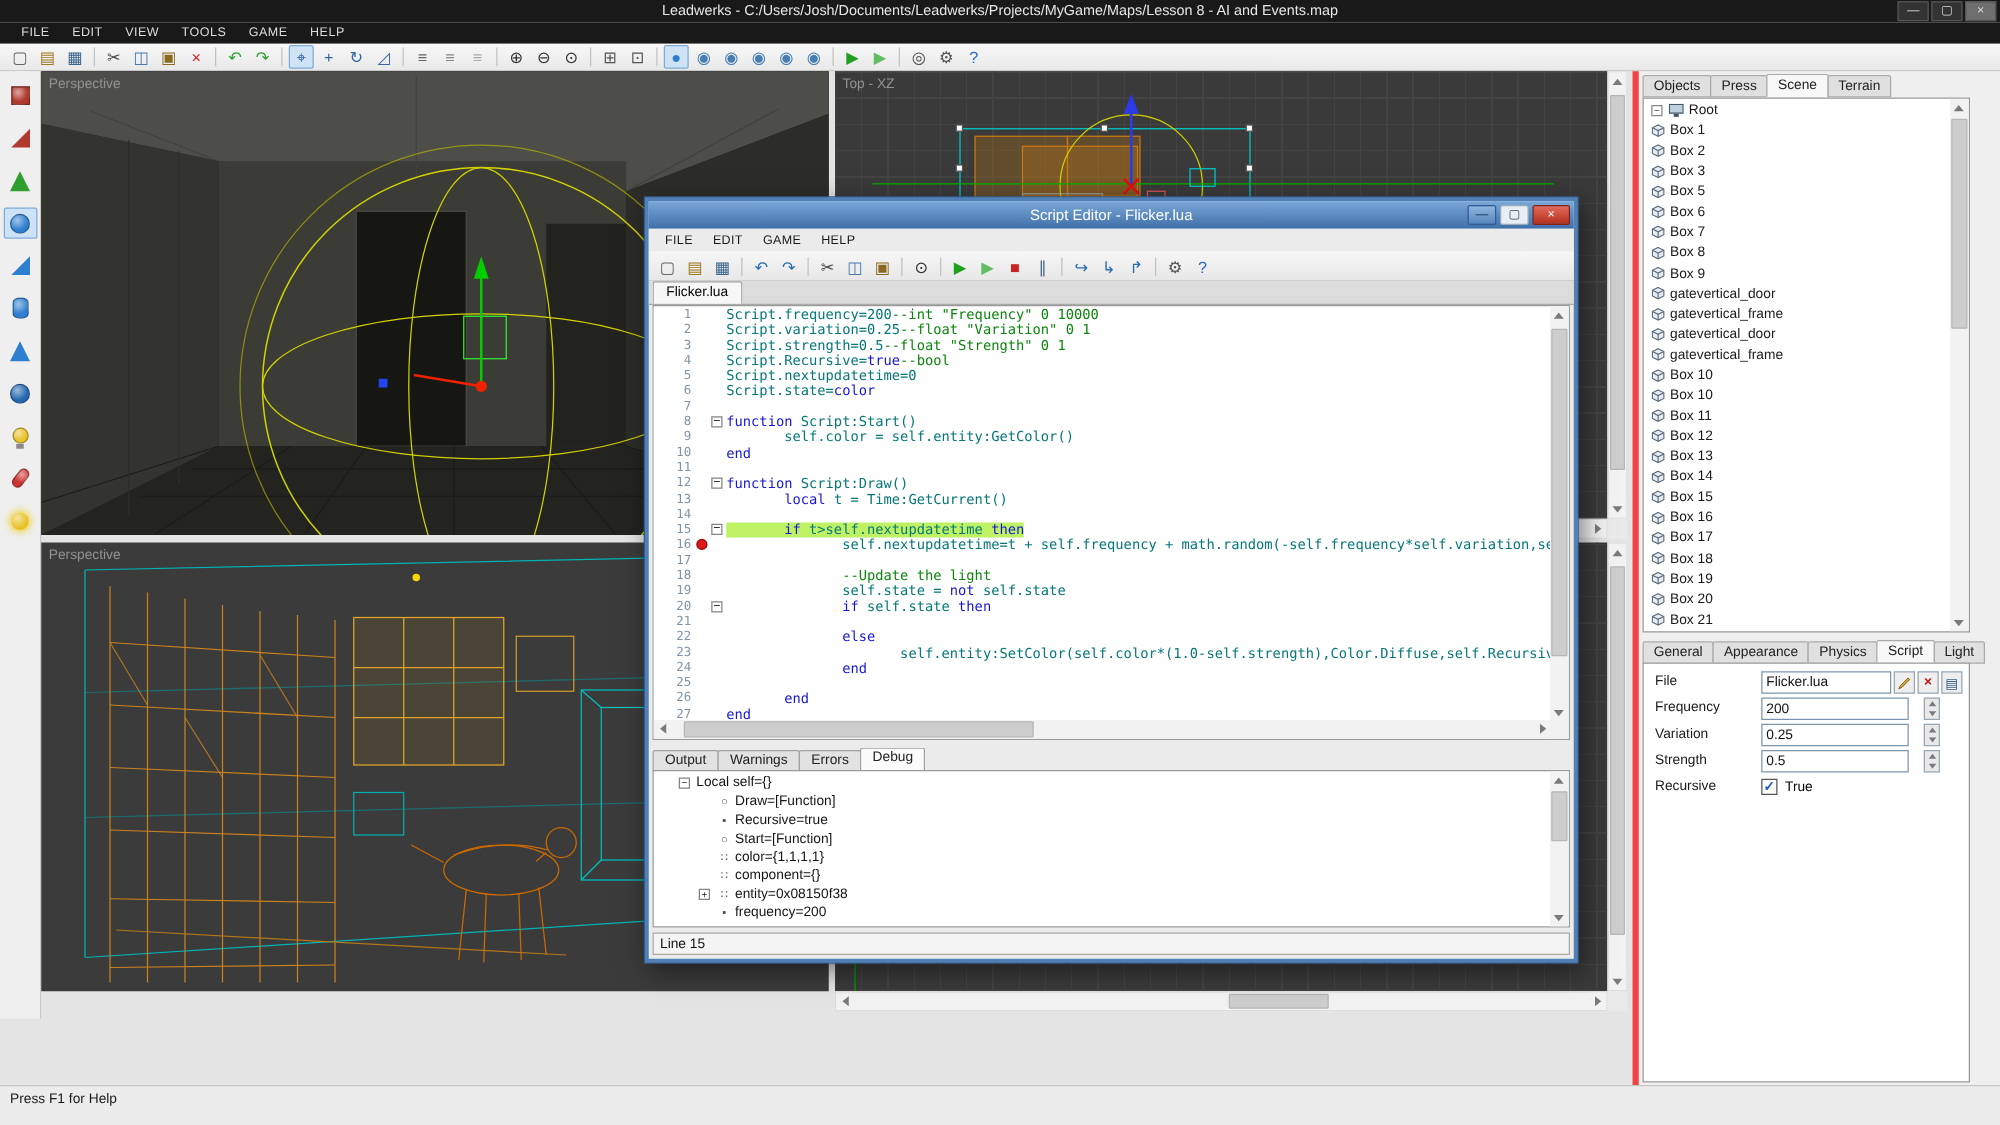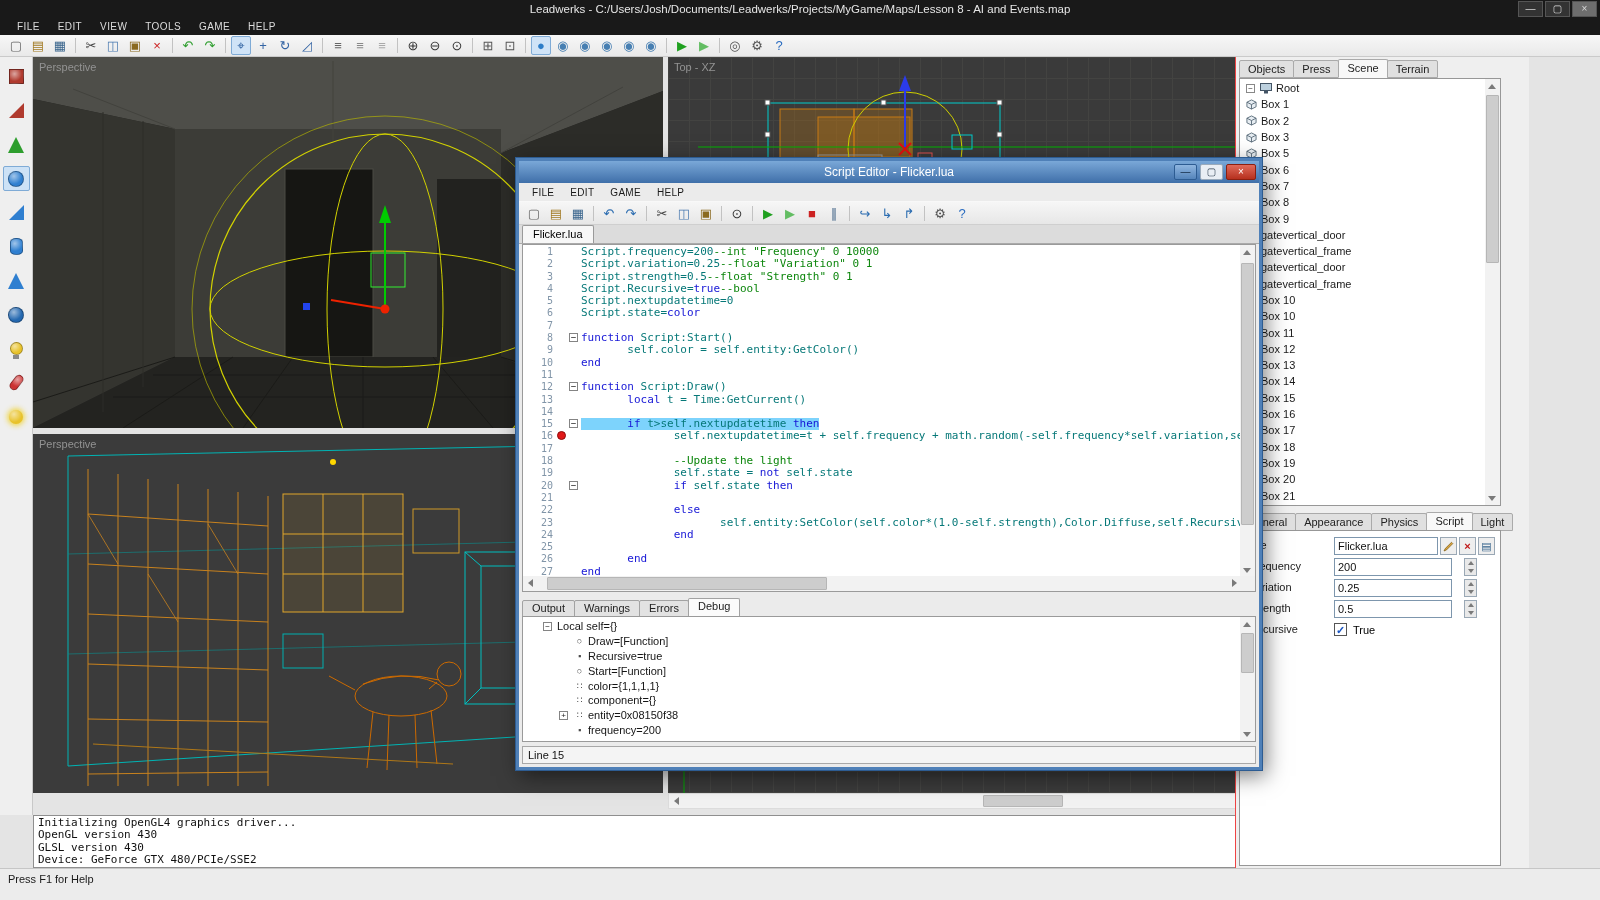--- a/index.html
+++ b/index.html
@@ -48,21 +48,21 @@
 .sbcorner{position:absolute;background:#eaeaea}
 .arr{width:0;height:0;display:block}
 .arr-l{border-top:4px solid transparent;border-bottom:4px solid transparent;border-right:5px solid #7a7a7a}
 .arr-r{border-top:4px solid transparent;border-bottom:4px solid transparent;border-left:5px solid #7a7a7a}
 .arr-u{border-left:4px solid transparent;border-right:4px solid transparent;border-bottom:5px solid #7a7a7a}
 .arr-d{border-left:4px solid transparent;border-right:4px solid transparent;border-top:5px solid #7a7a7a}
 
 .console{left:33px;top:815px;width:1269px;height:53px;background:#fff;border:1px solid #8f8f8f;font-family:"DejaVu Sans Mono",monospace;font-size:11px;line-height:12.4px;color:#101010;padding:1px 4px}
 .statusbar{left:0;top:868px;width:1600px;height:32px;background:#ececec;border-top:1px solid #c6c6c6;font-size:11px;color:#1a1a1a;padding:4px 0 0 8px}
 
-.rpanel{left:1235px;top:57px;width:294px;height:811px;background:#efefef;border-left:1px solid #ef4444}
+.rpanel{left:1306px;top:57px;width:294px;height:811px;background:#efefef;border-left:5px solid #ef4444}
 .rtabs{position:absolute;left:3px;top:2px;display:flex;height:19px;align-items:flex-end}
 .rtab{height:18px;line-height:16px;padding:0 8px;font-size:11px;color:#222;background:#e0e0e0;border:1px solid #aaa;margin-right:-1px;border-radius:2px 2px 0 0}
 .rtab.active{background:#f8f8f8;height:19px;border-bottom-color:#f8f8f8}
 .treebox{position:absolute;left:3px;top:21px;width:262px;height:428px;background:#fff;border:1px solid #979797;overflow:hidden}
 .treerows{position:absolute;left:0;top:1px;right:15px;bottom:0;overflow:hidden}
 .trow{height:16.3px;display:flex;align-items:center;font-size:11px;color:#1a1a1a;padding-left:6px;white-space:nowrap}
 .trow.child{}
 .texp{width:9px;height:9px;border:1px solid #888;background:#fff;font-size:8px;line-height:7px;text-align:center;color:#333;margin-right:5px;flex:none}
 .trow svg{margin-right:4px;flex:none}
 .treesb{right:0;top:0;bottom:0;width:15px;border-left:1px solid #dcdcdc}
@@ -96,21 +96,21 @@
 .codelines{position:absolute;left:0;top:1px;right:15px;bottom:15px;overflow:hidden;background:#fff}
 .crow{display:flex;height:12.3px;line-height:12.3px;font-family:"DejaVu Sans Mono",monospace;font-size:11px;white-space:pre}
 .ln{flex:none;width:33px;text-align:right;padding-right:3px;color:#8195a8;font-size:10px}
 .bpcol{flex:none;width:12px;position:relative}
 .bpdot{position:absolute;left:1px;top:1px;width:9px;height:9px;border-radius:50%;background:#e01818;border:1px solid #8e0c0c}
 .foldcol{flex:none;width:13px;position:relative}
 .foldbox{position:absolute;left:1px;top:1px;width:9px;height:9px;border:1px solid #848484;background:#fff;font-size:9px;line-height:7px;text-align:center;color:#222}
 .ctext{tab-size:7;-moz-tab-size:7;color:#067878}
 .ctext .kw{color:#1616d6}
 .ctext .cm{color:#0c860c}
-.ctext.hl{background:#7dd3fc}
+.ctext.hl{background:#bef264}
 .sevsb{right:0;top:0;width:15px;height:332px;border-left:1px solid #dcdcdc}
 .sehsb{left:0;bottom:0;height:15px;width:718px;border-top:1px solid #dcdcdc}
 .securner{position:absolute;right:0;bottom:0;width:15px;height:15px;background:#f0f0f0}
 .sebtabs{position:absolute;left:3px;top:437px;height:19px;display:flex;align-items:flex-end}
 .sebtab{height:17px;line-height:15px;padding:0 9px;font-size:11px;background:#e2e2e2;border:1px solid #a2a2a2;margin-right:-1px;border-radius:2px 2px 0 0;color:#222}
 .sebtab.active{background:#fbfbfb;height:19px;border-bottom-color:#fbfbfb}
 .sedebug{position:absolute;left:3px;top:455px;width:734px;height:126px;background:#fff;border:1px solid #9a9a9a}
 .dbgrows{position:absolute;left:0;top:2px;right:15px;bottom:0;overflow:hidden}
 .drow{height:14.8px;display:flex;align-items:center;font-size:11px;color:#151515;white-space:nowrap}
 .dexp{width:9px;height:9px;border:1px solid #848484;background:#fff;font-size:8px;line-height:7px;text-align:center;margin-right:5px;flex:none;color:#222}
@@ -363,26 +363,20 @@
     <div class="sbtrack">
         <div class="sbthumb" style="top:4px;height:295px"></div>
       </div>
     <div class="sbbtn">
         <span class="arr arr-d"></span>
       </div>
   </div>
   <div class="sbcorner" style="left:1286px;top:415px;width:16px;height:16px"></div>
   <div class="sbcorner" style="left:1286px;top:793px;width:16px;height:16px"></div>
 
-  <div class="abs console">
-    <div>Initializing OpenGL4 graphics driver...</div>
-    <div>OpenGL version 430</div>
-    <div>GLSL version 430</div>
-    <div>Device: GeForce GTX 480/PCIe/SSE2</div>
-  </div>
 
   <div class="abs statusbar">
     <span>Press F1 for Help</span>
   </div>
 
   <div class="abs rpanel">
     <div class="rtabs">
       <span class="rtab">Objects</span>
       <span class="rtab">Press</span>
       <span class="rtab active">Scene</span>

